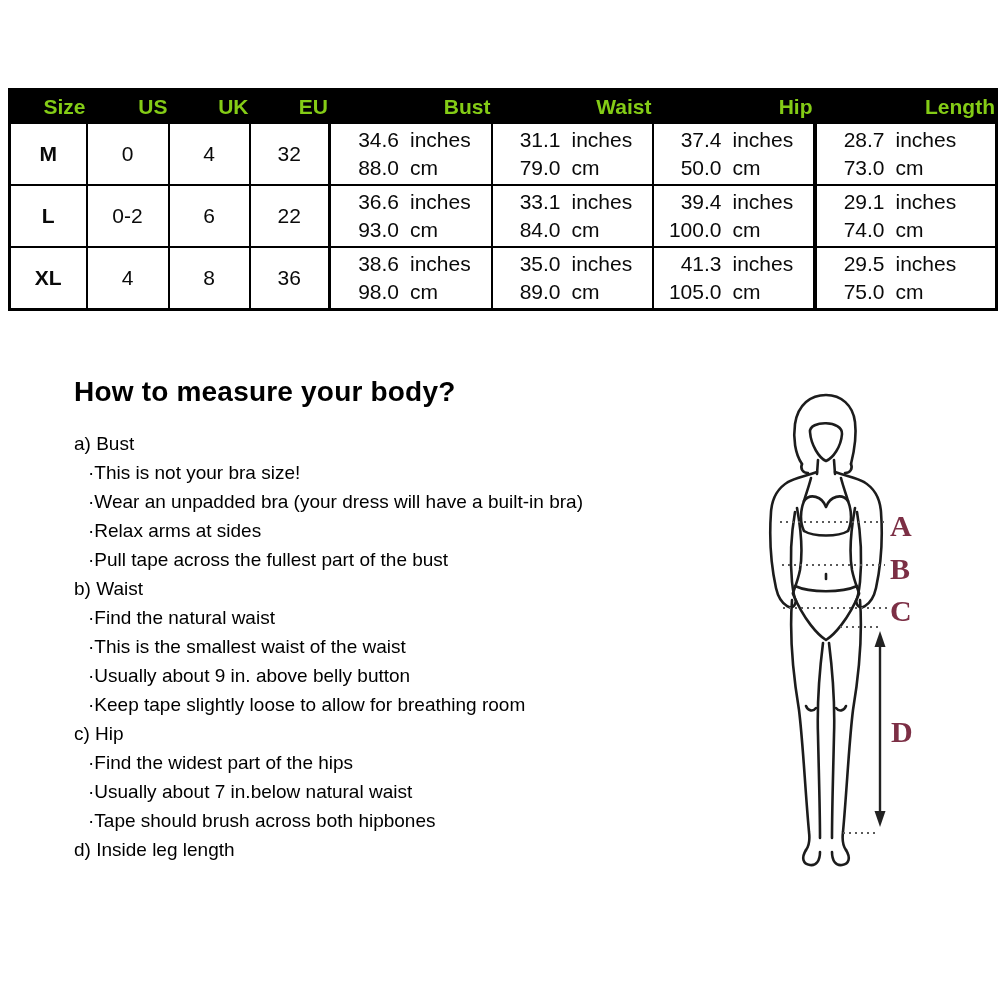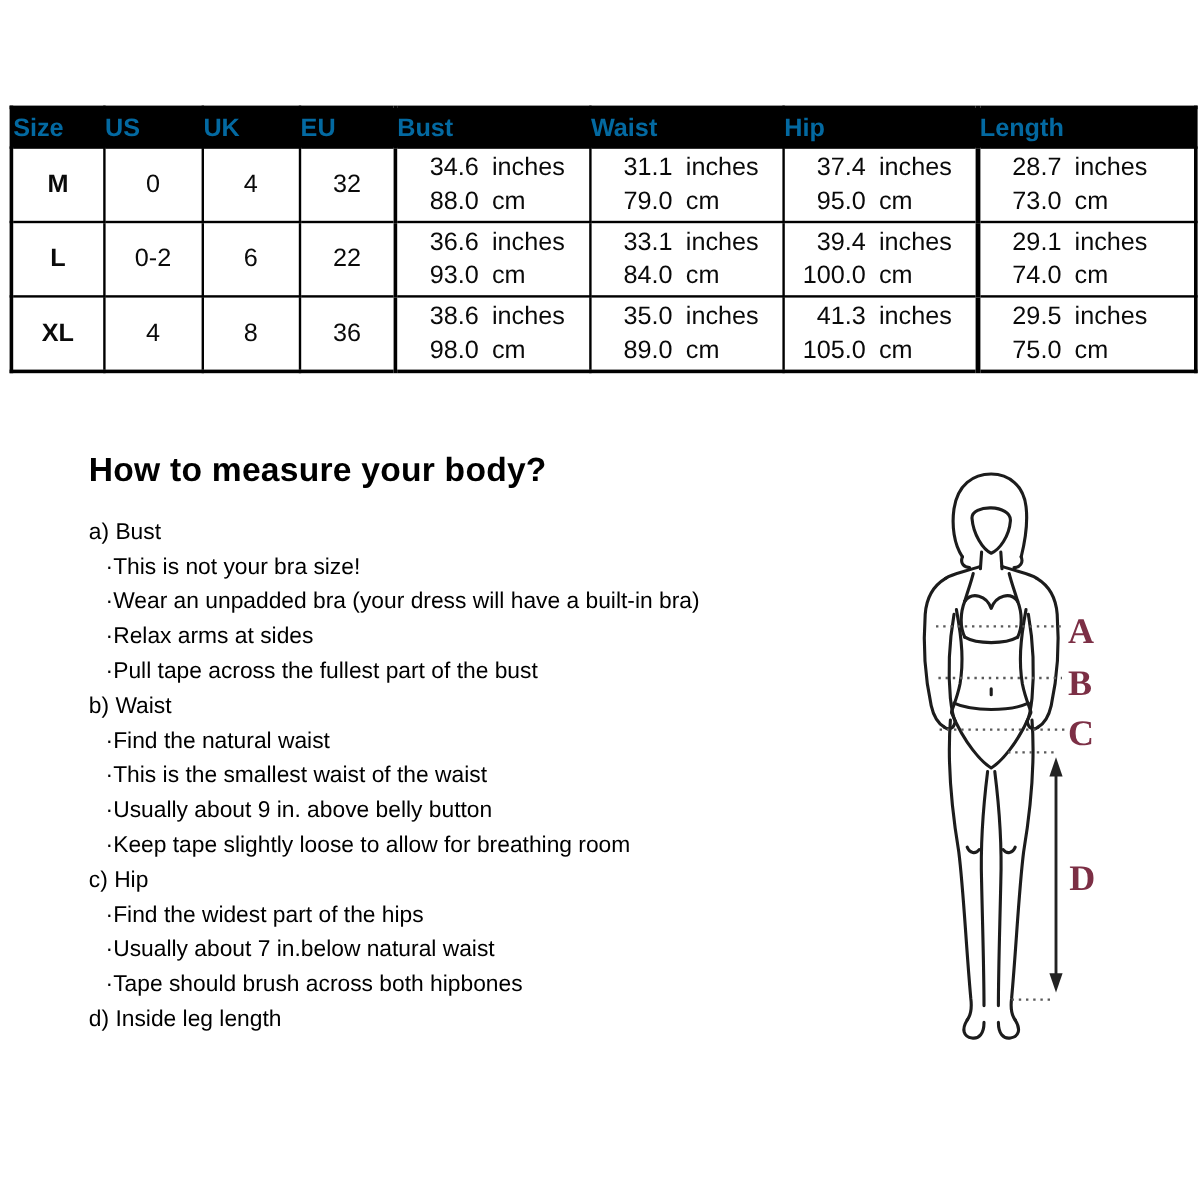--- a/index.html
+++ b/index.html
@@ -18,27 +18,27 @@
     position: absolute;
     left: 8px;
     top: 88px;
     width: 987px;
     border-collapse: collapse;
     table-layout: fixed;
     border: 3px solid #000;
   }
   .size-table th {
     background: #000;
-    color: #0369a1;
+    color: #84cc16;
     font-weight: bold;
     font-size: 21px;
     height: 31px;
     padding: 0;
     border: 2px solid #000;
-    text-align: left;
+    text-align: right;
   }
   .size-table td {
     border: 2px solid #000;
     height: 60px;
     font-size: 21px;
     padding: 0;
     text-align: center;
     color: #0a0a0a;
     vertical-align: middle;
   }
@@ -134,21 +134,21 @@
               <span class="num">79.0</span>
               <span class="unit">cm</span>
             </div>
         </td>
         <td class="meas">
           <div class="mline">
               <span class="num">37.4</span>
               <span class="unit">inches</span>
             </div>
           <div class="mline">
-              <span class="num">95.0</span>
+              <span class="num">50.0</span>
               <span class="unit">cm</span>
             </div>
         </td>
         <td class="meas b-thick">
           <div class="mline">
               <span class="num">28.7</span>
               <span class="unit">inches</span>
             </div>
           <div class="mline">
               <span class="num">73.0</span>

